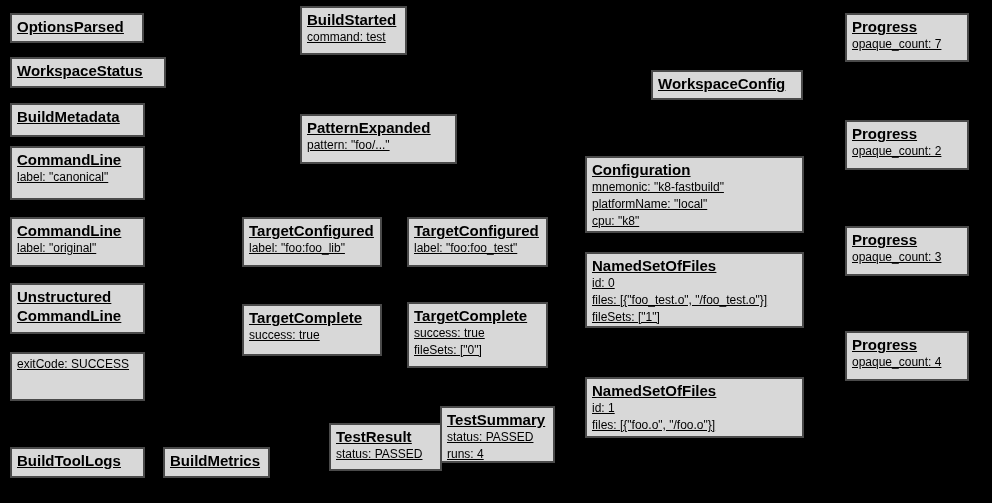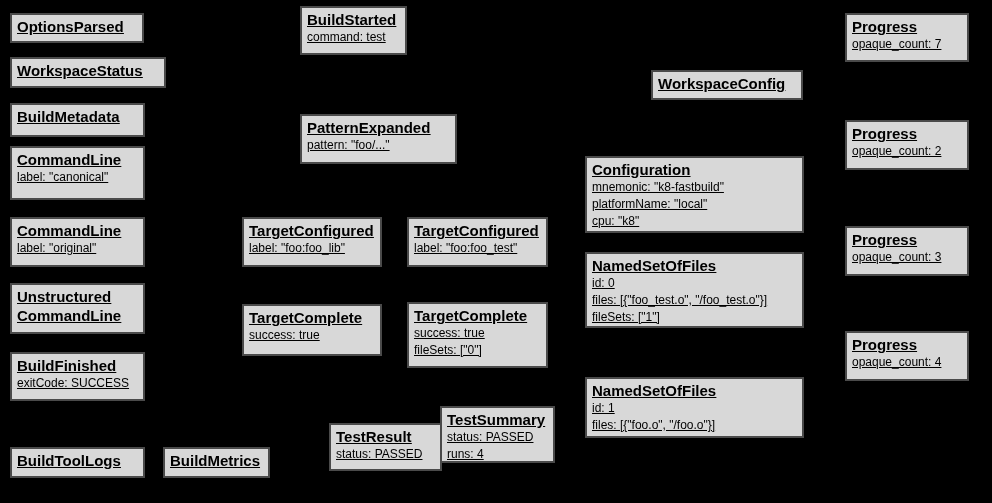--- a/index.html
+++ b/index.html
@@ -64,21 +64,20 @@
     <div class="title">CommandLine</div>
     <div class="line">label: "original"</div>
   </div>
 
   <div class="node" style="left:10px;top:283px;width:135px;height:51px">
     <div class="title">Unstructured</div>
     <div class="title">CommandLine</div>
   </div>
 
   <div class="node" style="left:10px;top:352px;width:135px;height:49px">
-    <div class="title">BuildFinished</div>
     <div class="line">exitCode: SUCCESS</div>
   </div>
 
   <div class="node" style="left:10px;top:447px;width:135px;height:31px">
     <div class="title">BuildToolLogs</div>
   </div>
 
   <div class="node" style="left:163px;top:447px;width:107px;height:31px">
     <div class="title">BuildMetrics</div>
   </div>

